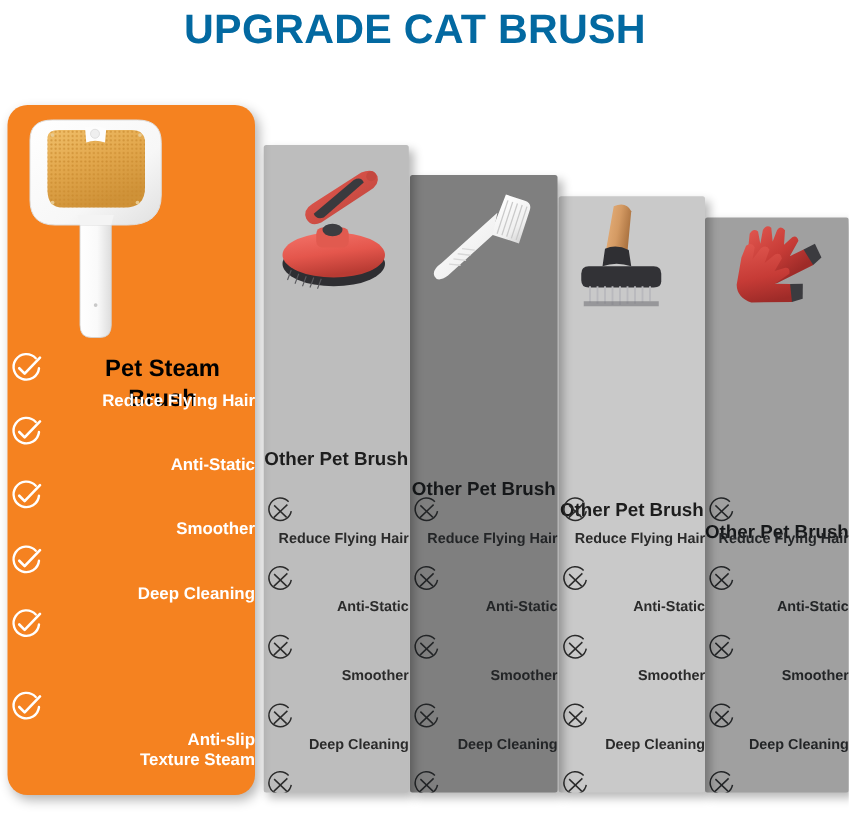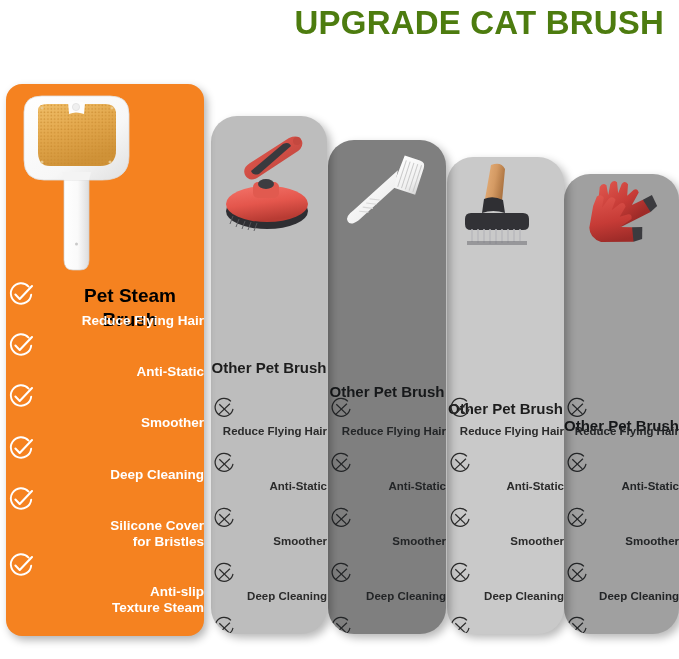--- a/index.html
+++ b/index.html
@@ -17,33 +17,33 @@
   }
 
   
   #page-title {
     position: absolute;
     top: 0;
     left: 0;
     width: 664px;
     height: 46px;
     line-height: 46px;
-    text-align: right;
+    text-align: center;
     font-size: 33px;
     font-weight: bold;
     letter-spacing: 0.2px;
-    color: #4d7c0f;
+    color: #0369a1;
     white-space: nowrap;
   }
 
   
   .column {
     position: absolute;
     box-sizing: border-box;
-    border-radius: 26px;
+    border-radius: 2px;
     overflow: hidden;
   }
   .col-featured {
     border-radius: 16px;
     box-shadow: 3px 4px 9px rgba(0,0,0,0.30);
     z-index: 6;
   }
   .col-other {
     box-shadow: 4px 4px 8px rgba(0,0,0,0.28);
   }
@@ -214,22 +214,20 @@
       </span>
       <span class="feature-label">Deep Cleaning</span>
     </div>
     <div class="feature-row" style="top:205px;">
       <span class="feature-icon">
         <svg width="30" height="30" viewBox="0 0 30 30">
           <path d="M22.6 6.6 A10.2 10.2 0 1 0 25.2 14.6" fill="none" stroke="#ffffff" stroke-width="1.9" stroke-linecap="round"></path>
           <path d="M9.4 14.6 L13.7 18.9 L26 6.1" fill="none" stroke="#ffffff" stroke-width="2.1" stroke-linecap="round" stroke-linejoin="round"></path>
         </svg>
       </span>
-      <span class="feature-label">Silicone Cover
-for Bristles</span>
     </div>
     <div class="feature-row" style="top:271px;">
       <span class="feature-icon">
         <svg width="30" height="30" viewBox="0 0 30 30">
           <path d="M22.6 6.6 A10.2 10.2 0 1 0 25.2 14.6" fill="none" stroke="#ffffff" stroke-width="1.9" stroke-linecap="round"></path>
           <path d="M9.4 14.6 L13.7 18.9 L26 6.1" fill="none" stroke="#ffffff" stroke-width="2.1" stroke-linecap="round" stroke-linejoin="round"></path>
         </svg>
       </span>
       <span class="feature-label">Anti-slip
 Texture Steam</span>

